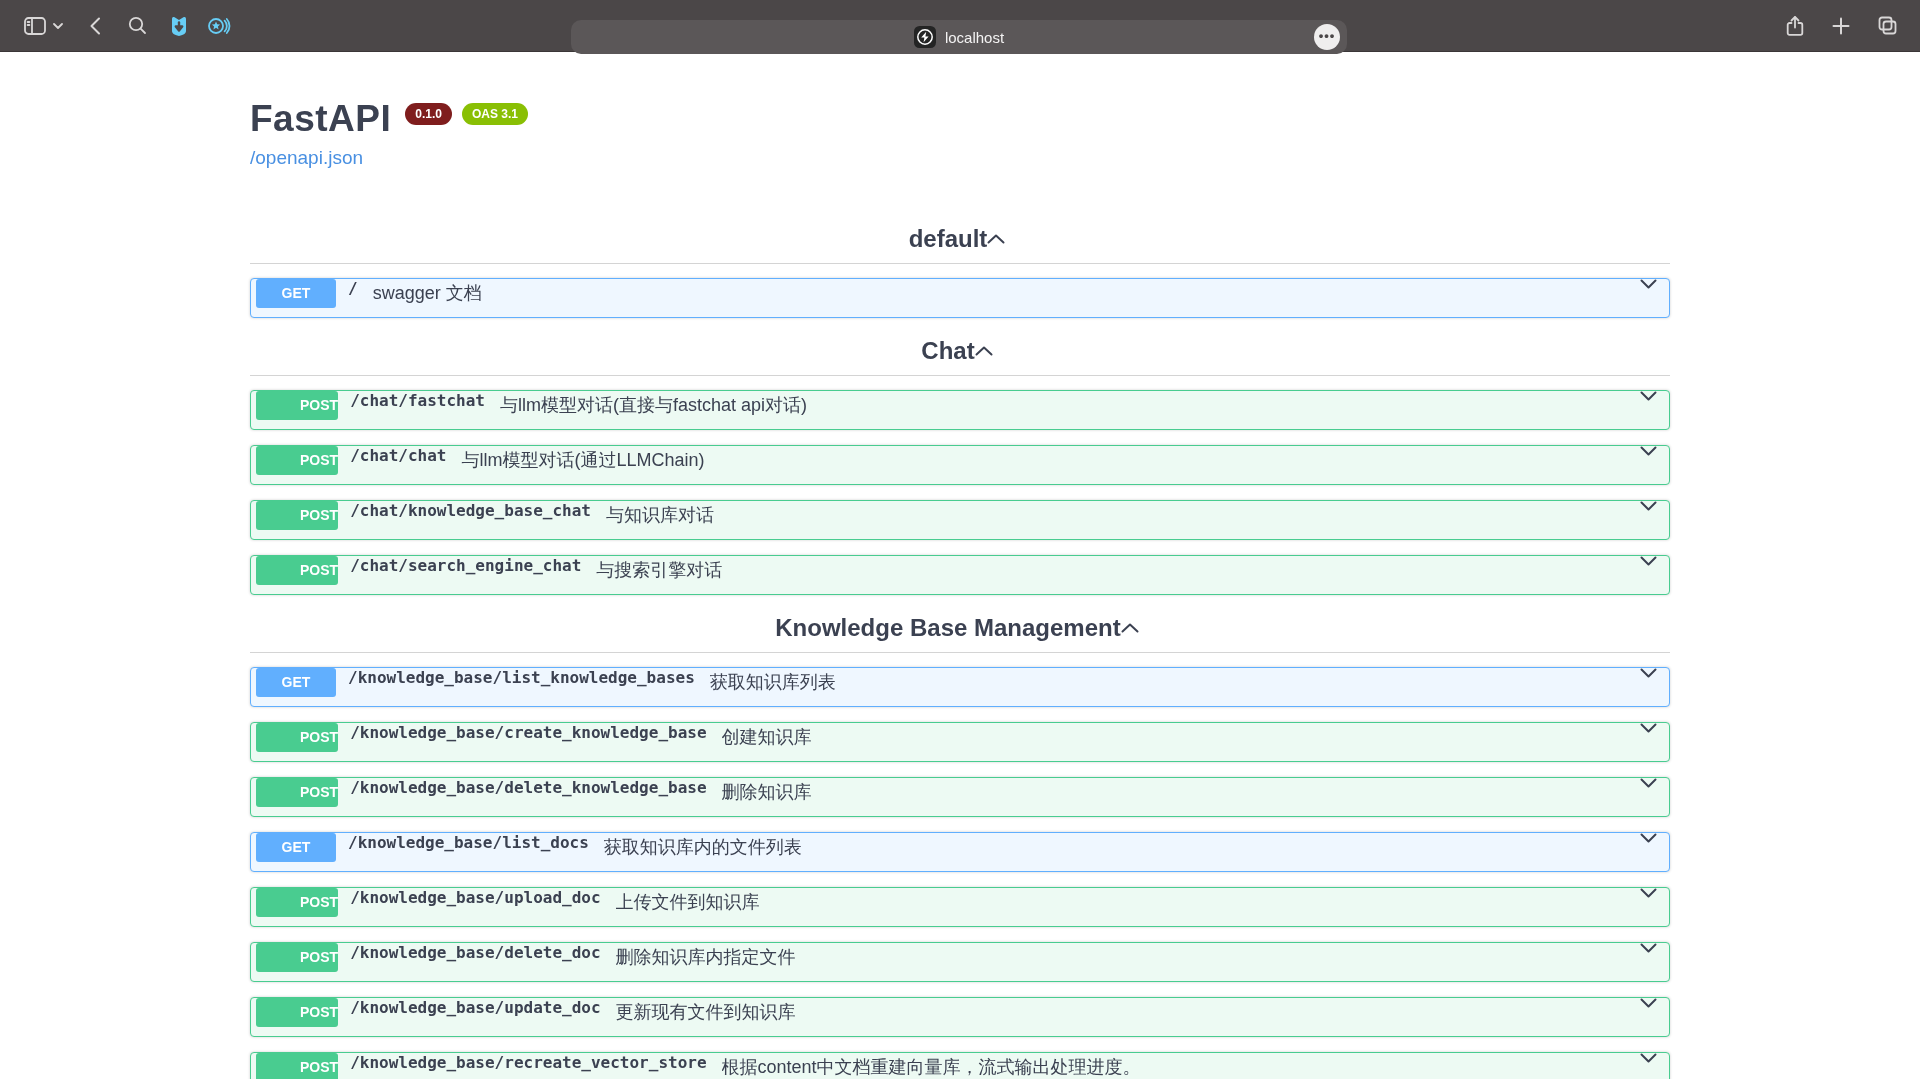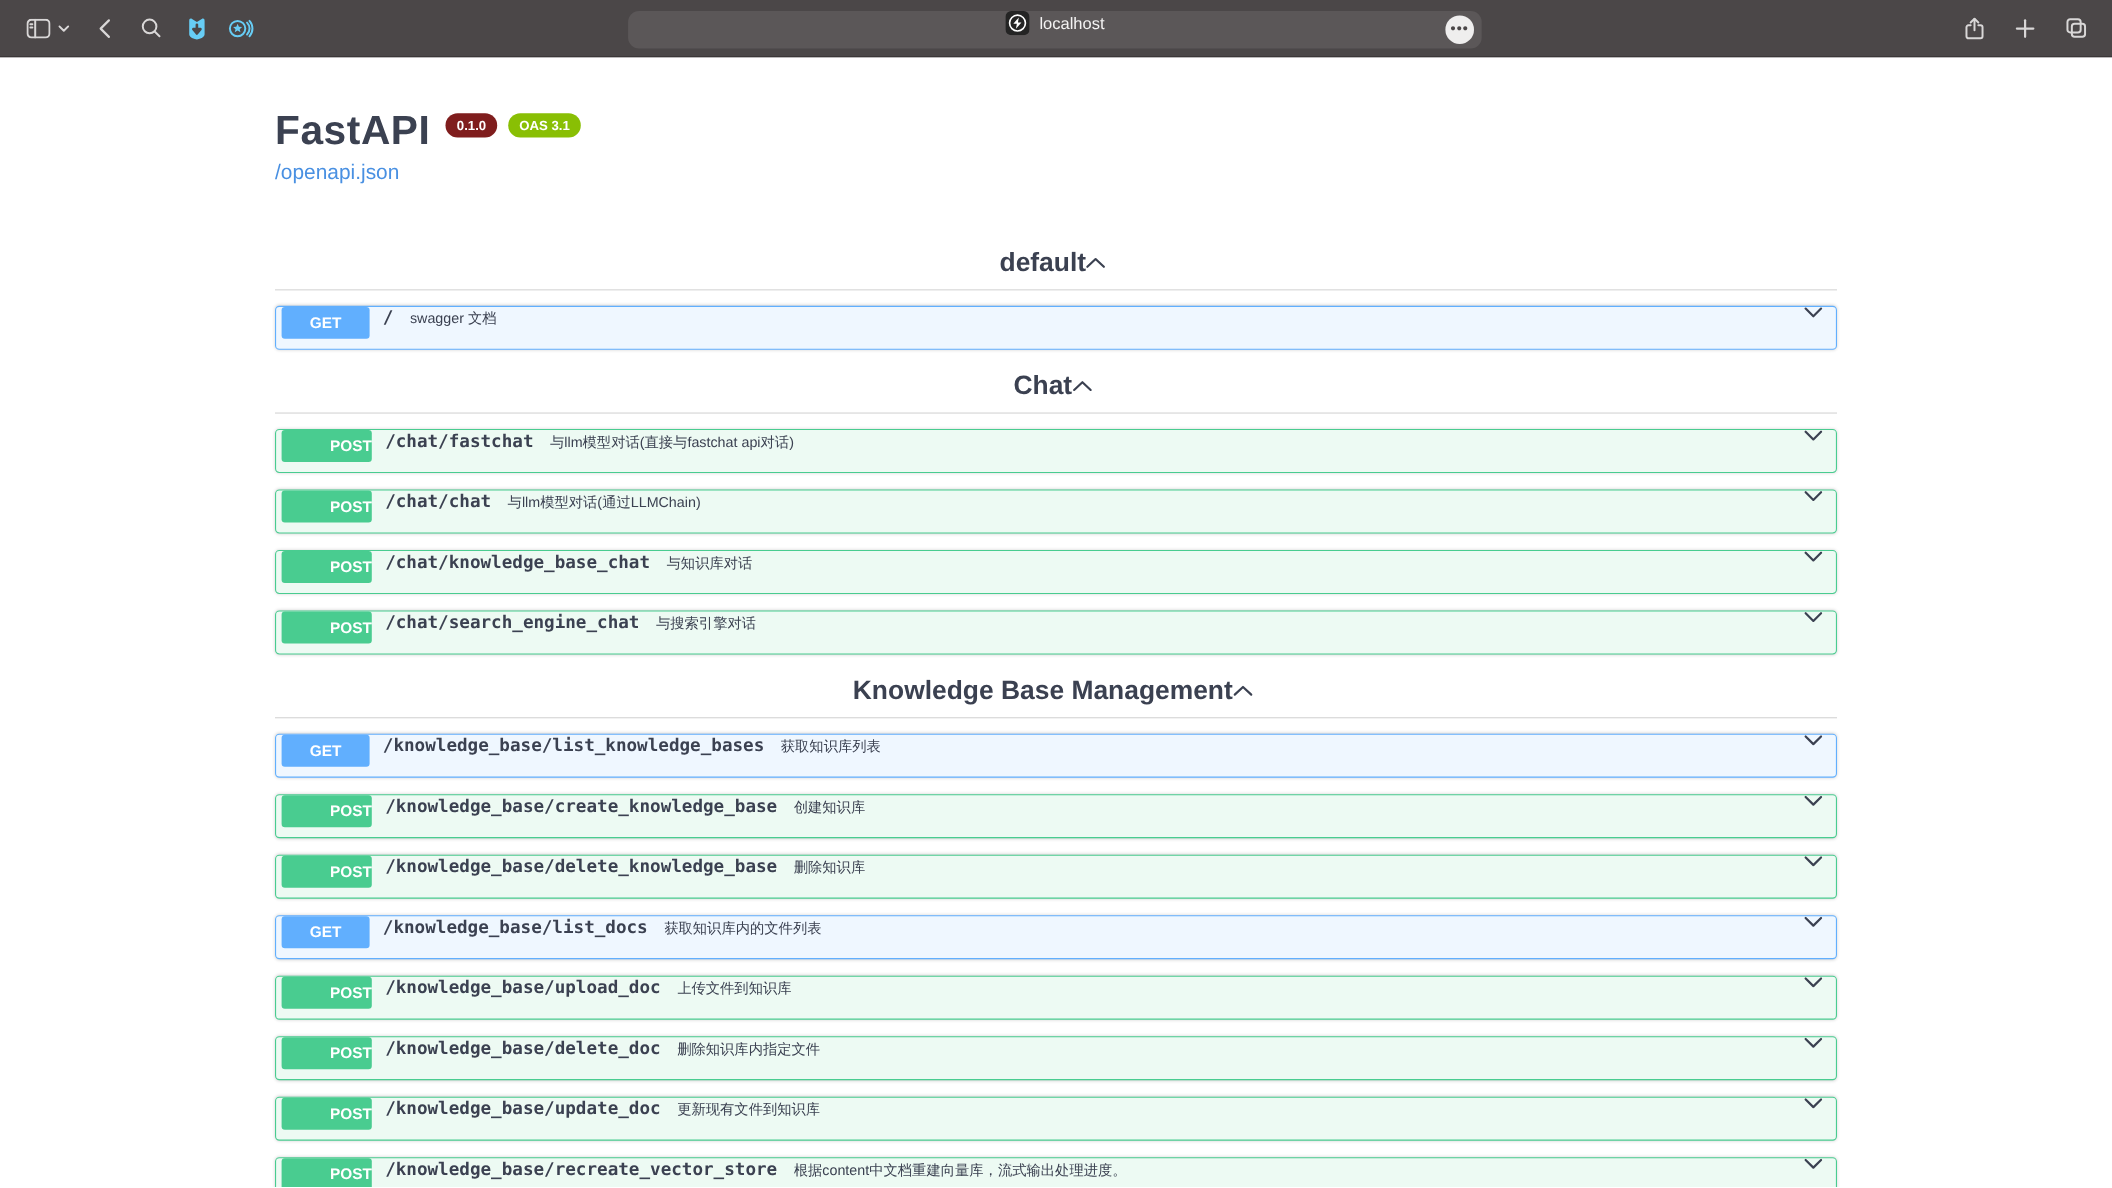--- a/index.html
+++ b/index.html
@@ -10,22 +10,22 @@
   .browser-bar { position: relative; height: 52px; background: #4b4748;
     border-bottom: 1px solid #3a3637; display: flex; align-items: center; }
   .bar-left { display: flex; align-items: center; padding-left: 18px; }
   .ico-btn { width: 34px; height: 34px; display: flex; align-items: center; justify-content: center;
     border-radius: 7px; cursor: default; }
   .ico-btn + .ico-btn { margin-left: 4px; }
   .stroke-ico { stroke: #d9d7d7; fill: none; stroke-width: 1.8; stroke-linecap: round; stroke-linejoin: round; }
   .blue-fill { fill: #67cdf5; }
   .blue-stroke { stroke: #67cdf5; fill: none; stroke-width: 1.8; stroke-linecap: round; }
 
-  .url-bar { position: absolute; left: 571px; top: 10px; width: 776px; height: 34px;
-    background: #5b5758; border-radius: 10px; display: flex; align-items: flex-start; justify-content: center; }
+  .url-bar { position: absolute; left: 571px; top: 20px; width: 776px; height: 34px;
+    background: #5b5758; border-radius: 10px; display: flex; align-items: center; justify-content: center; }
   .url-center { display: flex; align-items: center; gap: 9px; }
   .url-text { color: #f4f3f3; font-size: 15px; }
   .ellipsis-btn { position: absolute; right: 7px; top: 4px; width: 26px; height: 26px; border-radius: 50%;
     background: #efeeee; display: flex; align-items: center; justify-content: center; }
   .ellipsis-btn span { color: #4b4748; font-size: 13px; font-weight: bold; letter-spacing: 1px; line-height: 0; margin-top: -3px; }
 
   .bar-right { margin-left: auto; display: flex; align-items: center; padding-right: 16px; gap: 8px; }
 
   
   .content { height: 1027px; background: #ffffff; overflow: hidden; border-radius: 12px; }
@@ -52,21 +52,21 @@
     display: flex; align-items: flex-start; padding: 0 12px 0 5px;
     box-shadow: 0 0 3px rgba(0,0,0,.19); cursor: pointer; }
   .opblock-get  { border-color: #61affe; background: #eff7ff; }
   .opblock-post { border-color: #49cc90; background: #edfaf3; }
   .method-badge { min-width: 80px; text-align: center; padding: 7px 0; border-radius: 3px;
     color: #fff; font-weight: bold; font-size: 14px; line-height: 15px; }
   .badge-get  { background: #61affe; }
   .badge-post { background: #49cc90; padding-left: 44px; }
   .endpoint-path { font-family: "DejaVu Sans Mono", "Liberation Mono", monospace; font-weight: bold;
     font-size: 16px; color: #3b4151; margin-left: 12px; white-space: nowrap; }
-  .endpoint-desc { font-size: 13px; color: #3b4151; margin-left: 15px; margin-top: 2px; white-space: nowrap;
+  .endpoint-desc { font-size: 18px; color: #3b4151; margin-left: 15px; margin-top: 2px; white-space: nowrap;
     overflow: hidden; text-overflow: ellipsis; }
   .row-chevron { margin-left: auto; display: flex; align-items: center; padding-left: 10px; }
 </style>
 </head>
 <body>
 
 <div class="browser-bar">
   <div class="bar-left">
     <div class="ico-btn">
       <svg width="22" height="18" viewBox="0 0 22 18" class="stroke-ico">

